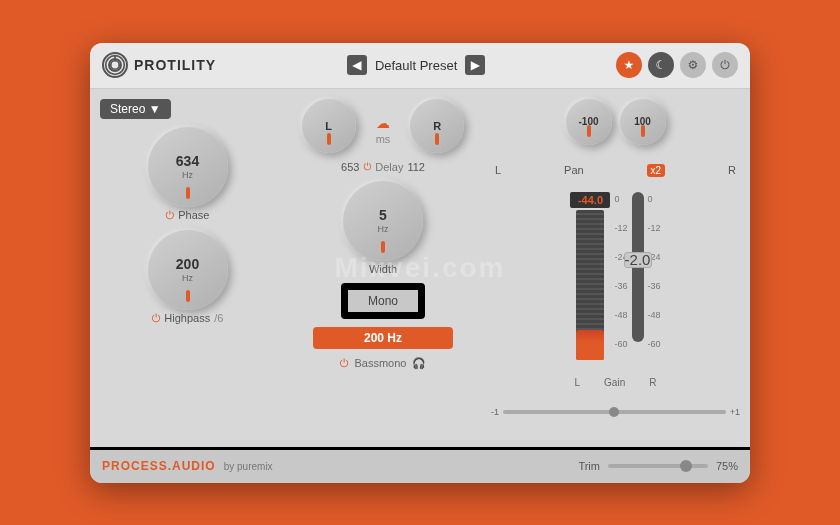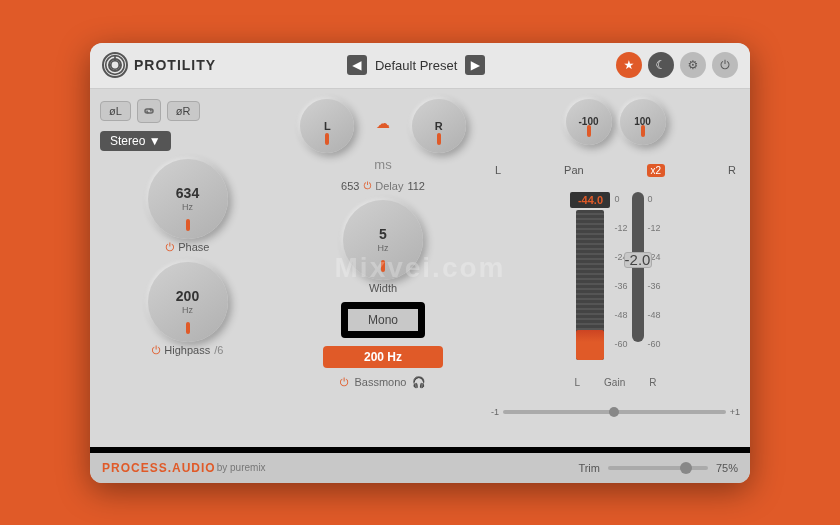--- a/index.html
+++ b/index.html
@@ -213,21 +213,21 @@
       cursor: pointer;
     }
     .bassmono-bar {
       background: #e05a28;
       border-radius: 4px;
       padding: 4px 16px;
       color: white;
       font-size: 12px;
       font-weight: bold;
       text-align: center;
-      width: 120px;
+      width: 140px;
     }
     .bassmono-section {
       display: flex;
       align-items: center;
       gap: 6px;
       font-size: 11px;
       color: #666;
     }
     
     .right-panel {
@@ -330,25 +330,25 @@
       align-items: center;
       justify-content: center;
       font-size: 15px;
       color: #444;
       cursor: grab;
     }
     
     .footer {
       height: 36px;
       background: #c8c8c8;
-      border-top: 6px solid #000000;
+      border-top: 3px solid #000000;
       display: flex;
       align-items: center;
       padding: 0 12px;
-      gap: 1px;
+      gap: 8px;
       border-radius: 0 0 12px 12px;
     }
     .footer-logo {
       font-size: 12px;
       font-weight: bold;
       color: #333;
       letter-spacing: 1px;
     }
     .footer-logo span {
       color: #e05a28;
@@ -478,30 +478,20 @@
       <div class="header-btn light">⚙</div>
       <div class="header-btn light">⏻</div>
     </div>
   </div>
 
   <div class="main-content" style="position:relative;">
 
     <div class="watermark" style="position:absolute; left:50%; top:50%; transform:translate(-50%,-50%); z-index:10;">Mixvei.com</div>
 
     <div class="left-panel">
-      <div class="phase-buttons">
-        <div class="phase-btn">øL</div>
-        <div class="link-btn">
-          <svg width="14" height="14" viewBox="0 0 14 14" fill="none">
-            <path d="M5 7a2 2 0 0 0 2 2h2a2 2 0 1 0 0-4H8" stroke="#666" stroke-width="1.5" stroke-linecap="round"></path>
-            <path d="M9 7a2 2 0 0 0-2-2H5a2 2 0 1 0 0 4H6" stroke="#666" stroke-width="1.5" stroke-linecap="round"></path>
-          </svg>
-        </div>
-        <div class="phase-btn">øR</div>
-      </div>
       <div class="stereo-select">Stereo ▼</div>
 
       <div class="knob-wrapper">
         <div class="knob-outer knob-large">
           <div style="text-align:center;">
             <div class="knob-inner-val">634</div>
             <div class="knob-inner-unit">Hz</div>
           </div>
         </div>
         <div class="power-label">
@@ -531,21 +521,21 @@
 
         <div class="knob-wrapper">
           <div class="knob-outer" style="width:54px;height:54px;">
             <div style="text-align:center;">
               <div style="font-size:11px;font-weight:bold;color:#333;">L</div>
             </div>
           </div>
         </div>
         <div style="display:flex;flex-direction:column;align-items:center;justify-content:flex-end;gap:2px;margin-top:16px;">
           <span class="cloud-icon">☁</span>
-          <span style="font-size:13px;color:#888;margin-top:24px;">ms</span>
+          <span style="font-size:11px;color:#888;">ms</span>
         </div>
 
         <div class="knob-wrapper">
           <div class="knob-outer" style="width:54px;height:54px;">
             <div style="text-align:center;">
               <div style="font-size:11px;font-weight:bold;color:#333;">R</div>
             </div>
           </div>
         </div>
       </div>

